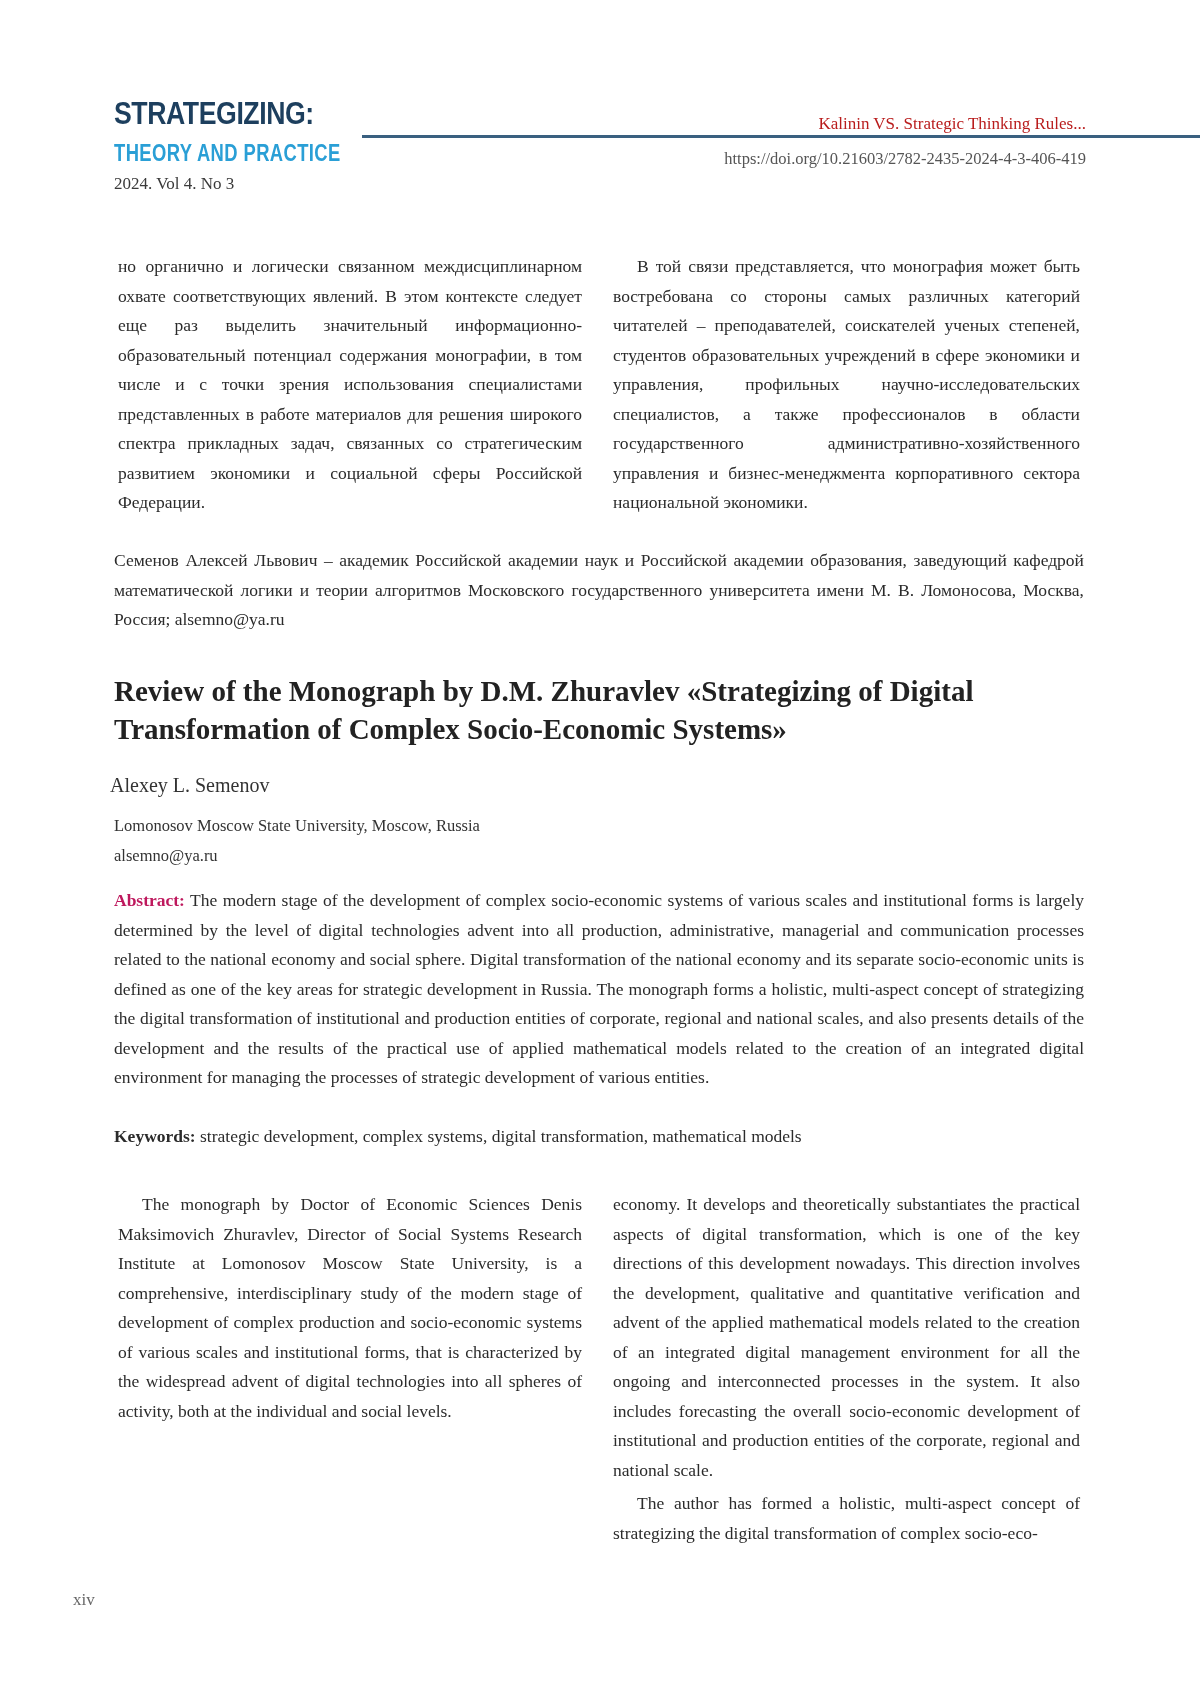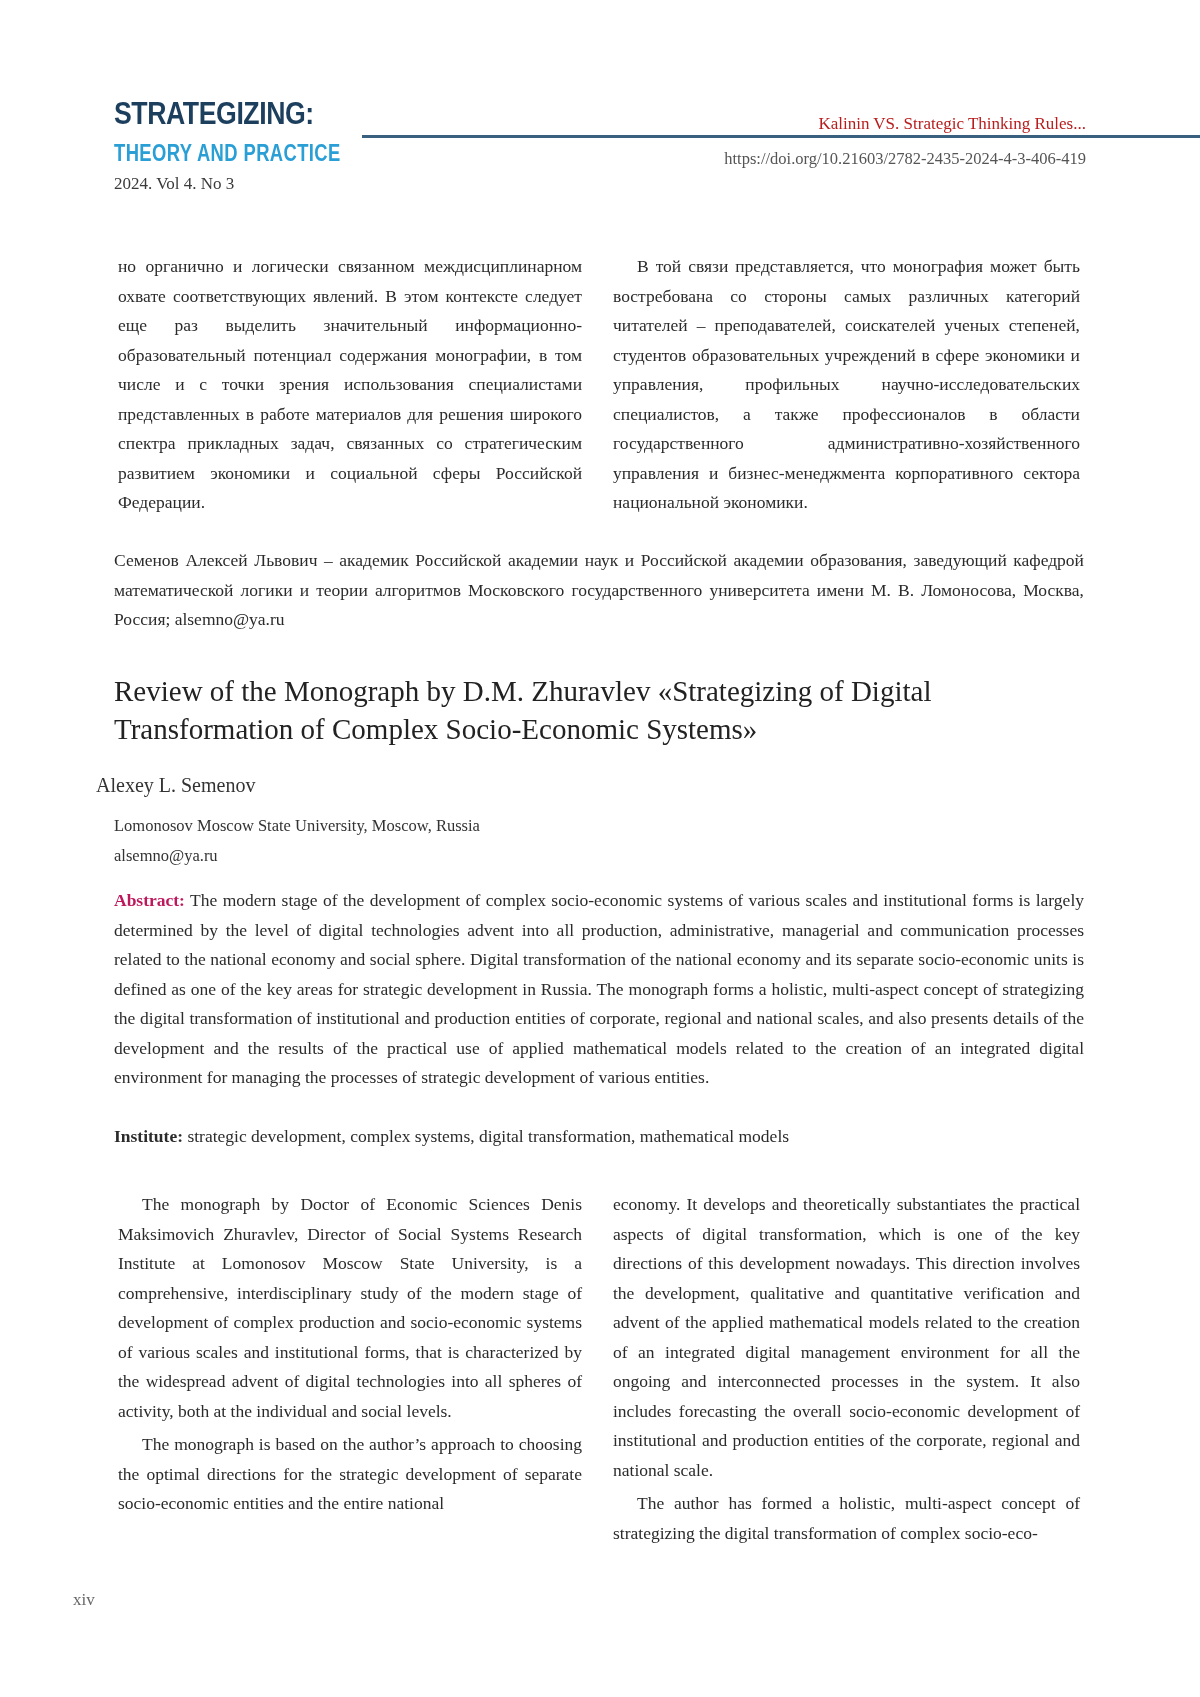--- a/index.html
+++ b/index.html
@@ -24,23 +24,23 @@
     .col p { margin: 4px; }
     .col p.indent { text-indent: 24px; }
     .col-left { left: 114px; width: 472px; }
     .col-right { left: 609px; width: 475px; }
     .ru-top { top: 248px; }
     .en-top { top: 1186px; }
 
     .author-info-ru { left: 114px; top: 546px; width: 970px; font-size: 17.5px; line-height: 29.5px;
                       text-align: justify; color: #2b2b2b; }
 
-    .article-title { left: 114px; top: 672px; width: 980px; font-size: 29px; font-weight: normal;
+    .article-title { left: 114px; top: 672px; width: 980px; font-size: 29px; font-weight: bold;
                      line-height: 38px; color: #222; }
-    .author-name { left: 96px; top: 772px; font-size: 20px; color: #333; line-height: 26px; }
+    .author-name { left: 110px; top: 772px; font-size: 20px; color: #333; line-height: 26px; }
     .affiliation { left: 114px; top: 815px; font-size: 16.5px; color: #333; line-height: 22px; }
     .email { left: 114px; top: 845px; font-size: 16.5px; color: #333; line-height: 22px; text-align: right; }
 
     .abstract { left: 114px; top: 886px; width: 970px; font-size: 17.5px; line-height: 29.5px;
                 text-align: justify; color: #2b2b2b; }
     .abstract b { color: #be185d; }
     .keywords { left: 114px; top: 1122px; width: 970px; font-size: 17.5px; line-height: 29.5px; color: #2b2b2b; }
 
     .page-num { left: 73px; top: 1590px; font-size: 17px; color: #666; }
   </style>
@@ -62,24 +62,23 @@
 </div>
 
 <div class="abs author-info-ru">Семенов Алексей Львович – академик Российской академии наук и Российской академии образования, заведующий кафедрой математической логики и теории алгоритмов Московского государственного университета имени М. В. Ломоносова, Москва, Россия; alsemno@ya.ru</div>
 
 <div class="abs article-title">Review of the Monograph by D.M. Zhuravlev «Strategizing of Digital Transformation of Complex Socio-Economic Systems»</div>
 <div class="abs author-name">Alexey L. Semenov</div>
 <div class="abs affiliation">Lomonosov Moscow State University, Moscow, Russia</div>
 <div class="abs email">alsemno@ya.ru</div>
 
 <div class="abs abstract"><b>Abstract:</b><span> The modern stage of the development of complex socio-economic systems of various scales and institutional forms is largely determined by the level of digital technologies advent into all production, administrative, managerial and communication processes related to the national economy and social sphere. Digital transformation of the national economy and its separate socio-economic units is defined as one of the key areas for strategic development in Russia. The monograph forms a holistic, multi-aspect concept of strategizing the digital transformation of institutional and production entities of corporate, regional and national scales, and also presents details of the development and the results of the practical use of applied mathematical models related to the creation of an integrated digital environment for managing the processes of strategic development of various entities.</span></div>
-<div class="abs keywords"><b>Institute:</b><span> strategic development, complex systems, digital transformation, mathematical models</span></div>
+<div class="abs keywords"><b>Keywords:</b><span> strategic development, complex systems, digital transformation, mathematical models</span></div>
 
 <div class="abs col col-left en-top">
   <p class="indent">The monograph by Doctor of Economic Sciences Denis Maksimovich Zhuravlev, Director of Social Systems Research Institute at Lomonosov Moscow State University, is a comprehensive, interdisciplinary study of the modern stage of development of complex production and socio-economic systems of various scales and institutional forms, that is characterized by the widespread advent of digital technologies into all spheres of activity, both at the individual and social levels.</p>
-  <p class="indent">The monograph is based on the author’s approach to choosing the optimal directions for the strategic development of separate socio-economic entities and the entire national</p>
 </div>
 <div class="abs col col-right en-top">
   <p>economy. It develops and theoretically substantiates the practical aspects of digital transformation, which is one of the key directions of this development nowadays. This direction involves the development, qualitative and quantitative verification and advent of the applied mathematical models related to the creation of an integrated digital management environment for all the ongoing and interconnected processes in the system. It also includes forecasting the overall socio-economic development of institutional and production entities of the corporate, regional and national scale.</p>
   <p class="indent">The author has formed a holistic, multi-aspect concept of strategizing the digital transformation of complex socio-eco-</p>
 </div>
 
 <div class="abs page-num">xiv</div>
 
 </body></html>

